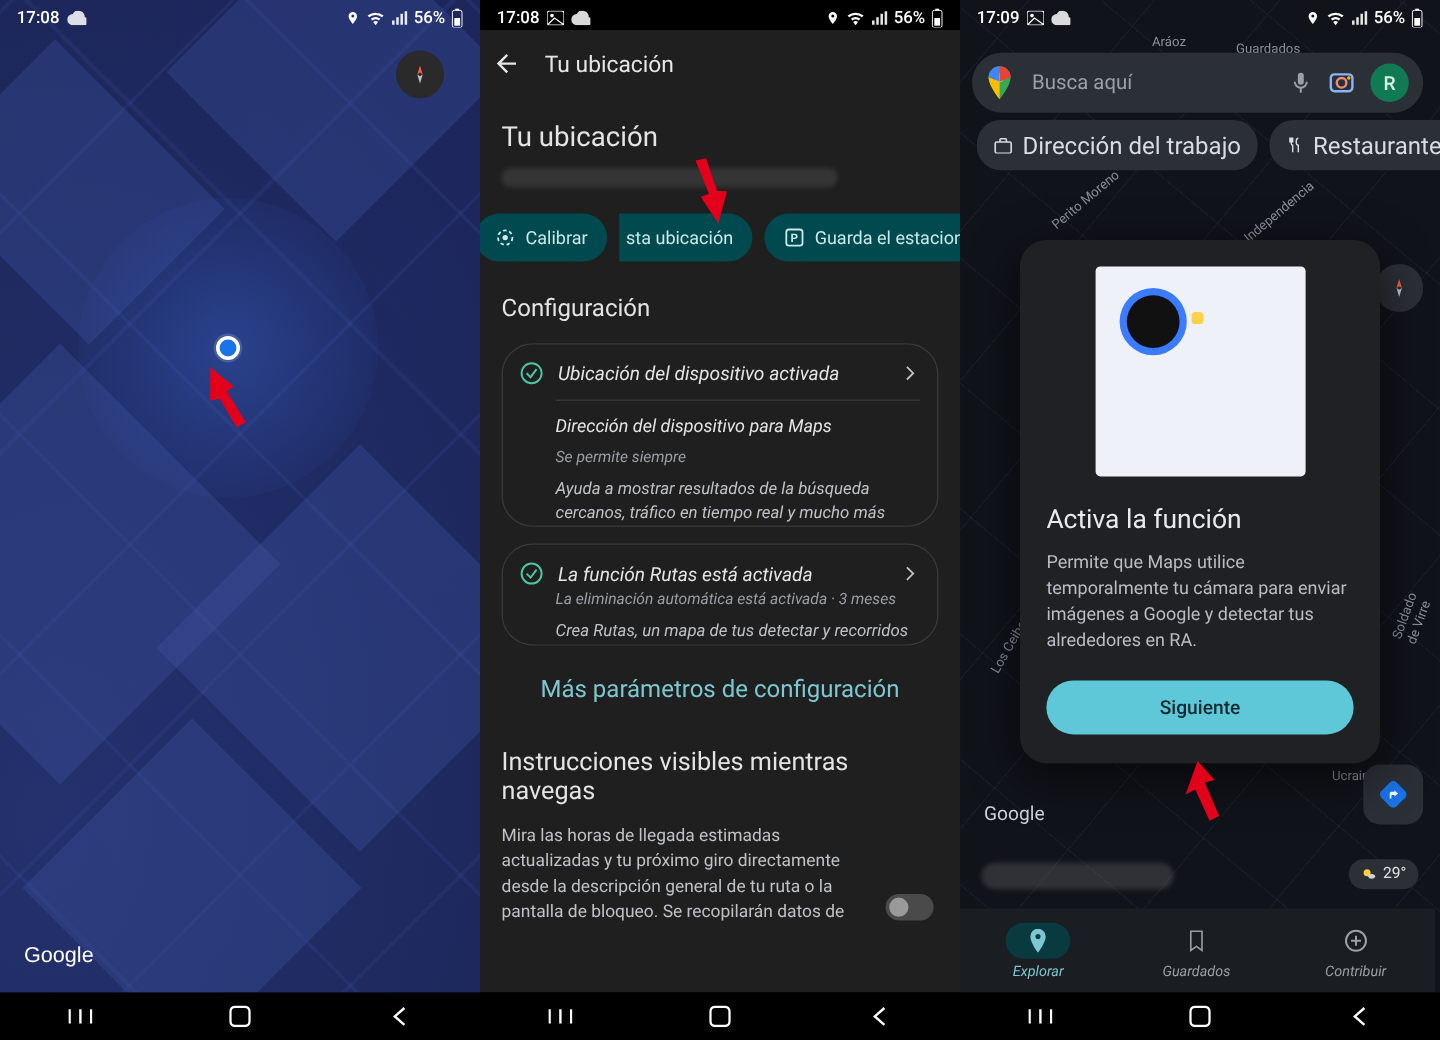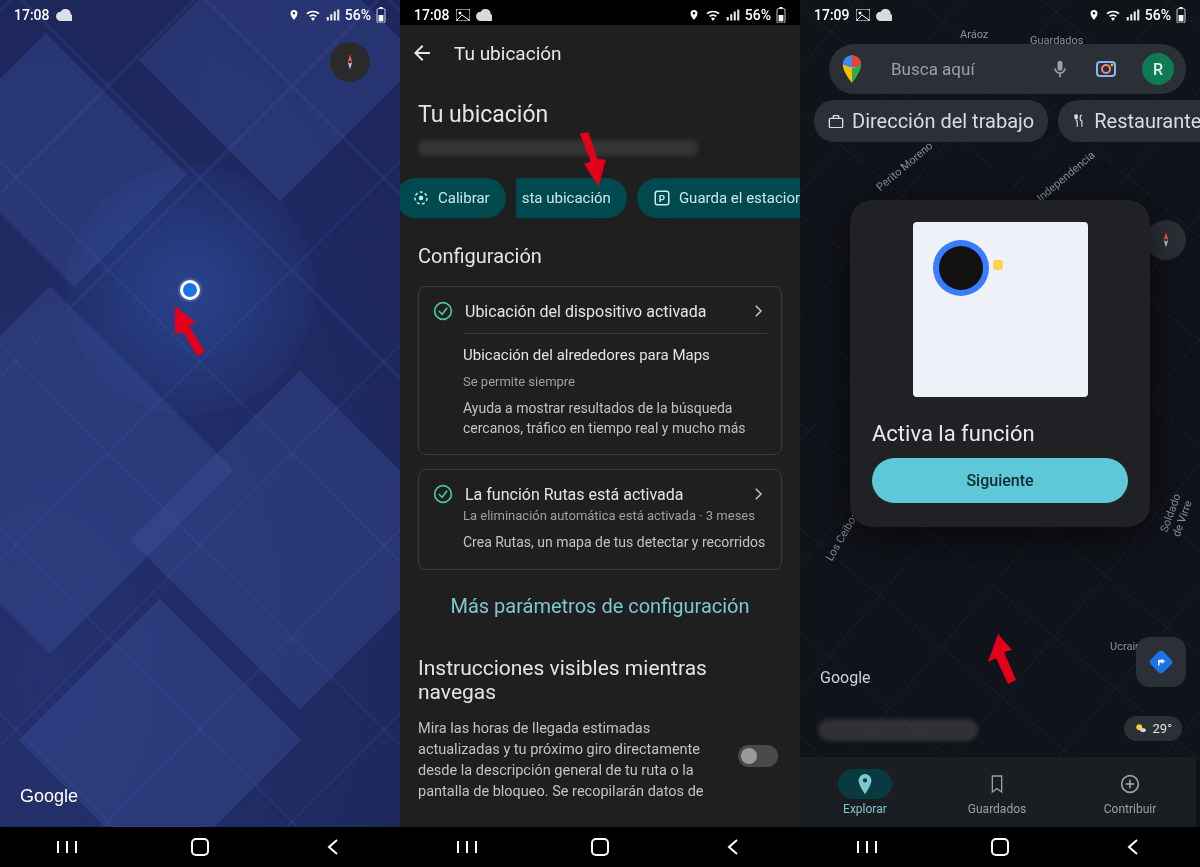--- a/index.html
+++ b/index.html
@@ -119,22 +119,23 @@
     padding: 11px 16px; border-radius: 22px;
     font-size:15px; white-space:nowrap;
     display:flex; align-items:center; gap:8px;
   }
   .chip.cut-left { border-top-left-radius:0; border-bottom-left-radius:0; padding-left:6px;}
   .chip.cut-right { border-top-right-radius:0; border-bottom-right-radius:0; padding-right:6px;}
   .h2 { font-size:20px; color:#e4e4e4; padding: 10px 18px 12px; }
   .card {
     margin: 6px 18px 14px;
     border:1px solid #3a3a3a;
-    border-radius:8px;
-    padding: 14px 14px 16px;
+    border-radius:26px;
+    padding: 14px 14px 0;
+    font-style: italic;
   }
   .card-head {
     display:flex; align-items:center; gap:12px;
     color:#e4e4e4; font-size:16px;
     position:relative;
   }
   .card-head .chev { position:absolute; right:0; }
   .card-sep { height:1px; background:#3a3a3a; margin:12px 0 12px 30px;}
   .card-sub1 { color:#e4e4e4; font-size:15px; margin-left:30px; }
   .card-sub2 { color:#9aa0a6; font-size:13px; margin:10px 0 10px 30px; }
@@ -156,23 +157,23 @@
   
   .p3-map { position:absolute; inset:0; background:#10131a; }
   .p3-map::before{
     content:""; position:absolute; inset:-100px;
     background:
       repeating-linear-gradient(40deg, rgba(80,90,120,.12) 0 1px, transparent 1px 80px),
       repeating-linear-gradient(-50deg, rgba(80,90,120,.12) 0 1px, transparent 1px 80px);
   }
   .street-lbl { position:absolute; color:#8a8f99; font-size:11px; }
   .search-pill {
-    position:absolute; top:44px; left:29px; right:14px;
+    position:absolute; top:44px; left:10px; right:14px;
     height:50px; background:#2b2f36; border-radius:25px;
-    display:flex; align-items:center; gap:24px; padding:0 12px;
+    display:flex; align-items:center; gap:12px; padding:0 12px;
   }
   .search-pill .txt { color:#9aa0a6; font-size:17px; flex:1;}
   .avatar {
     width:32px; height:32px; border-radius:50%; background:#0f7a54;
     display:flex; align-items:center; justify-content:center;
     color:#d7f5e6; font-weight:500;
   }
   .maps-pin { width:26px; display:flex; align-items:center; }
   .cat-row {
     position:absolute; top:100px; left:14px; right:0;
@@ -231,21 +232,21 @@
   }
   .g-wm { position:absolute; left:20px; bottom:180px; color:#cfd2d7; font-size:16px;}
   .place-blur {
     position:absolute; left:18px; bottom:126px;
     width:160px; height:22px; border-radius:11px;
     background:rgba(120,120,120,.3); filter:blur(2px);
   }
   .bottom-nav {
     position:absolute; left:0; right:4px; bottom:40px; height:70px;
     background:#1a1d22;
-    display:flex; align-items:center; justify-content:space-around;
+    display:flex; align-items:center; justify-content:space-around;font-style:italic;
   }
   .bn-item { display:flex; flex-direction:column; align-items:center; gap:3px; color:#9aa0a6; font-size:12px;}
   .bn-item.active { color:#7cc7d0; }
   .bn-item.active .bn-ic { background:#083a40; }
   .bn-ic { padding:5px 18px; border-radius:16px; display:flex; align-items:center; justify-content:center;}
 
   svg { display:block; }
 </style>
 </head>
 <body>
@@ -362,21 +363,21 @@
         <svg width="20" height="20" viewBox="0 0 24 24">
             <circle cx="12" cy="12" r="10" fill="none" stroke="#4fc3a1" stroke-width="2"></circle>
             <polyline points="7,12 11,16 17,8" fill="none" stroke="#4fc3a1" stroke-width="2"></polyline>
           </svg>
         <span>Ubicación del dispositivo activada</span>
         <svg class="chev" width="18" height="18" viewBox="0 0 24 24">
             <polyline points="9,5 16,12 9,19" fill="none" stroke="#bfc3c7" stroke-width="2"></polyline>
           </svg>
       </div>
       <div class="card-sep"></div>
-      <div class="card-sub1">Ubicación del alrededores para Maps</div>
+      <div class="card-sub1">Dirección del dispositivo para Maps</div>
       <div class="card-sub2">Se permite siempre</div>
       <div class="card-p">Ayuda a mostrar resultados de la búsqueda cercanos, tráfico en tiempo real y mucho más</div>
     </div>
 
     <div class="card">
       <div class="card-head">
         <svg width="20" height="20" viewBox="0 0 24 24">
             <circle cx="12" cy="12" r="10" fill="none" stroke="#4fc3a1" stroke-width="2"></circle>
             <polyline points="7,12 11,16 17,8" fill="none" stroke="#4fc3a1" stroke-width="2"></polyline>
           </svg>
@@ -516,20 +517,21 @@
         <polygon points="12,22 15,12 12,14 9,12" fill="#c0c4cc"></polygon>
       </svg>
   </div>
 
   <div class="modal">
     <div class="modal-img">
       <div class="lens"></div>
       <div class="led"></div>
     </div>
     <h3>Activa la función</h3>
+    <p>Permite que Maps utilice temporalmente tu cámara para enviar imágenes a Google y detectar tus alrededores en RA.</p>
     <span class="cta">Siguiente</span>
   </div>
 
   <svg class="red-arrow" style="top:630px;left:170px;" viewBox="0 0 60 60">
       <polygon points="28,4 42,20 34,22 46,50 38,54 26,28 18,32" fill="#e3001b"></polygon>
     </svg>
 
   <div class="fab">
     <svg width="24" height="24" viewBox="0 0 24 24">
         <rect x="3" y="3" width="18" height="18" rx="4" transform="rotate(45 12 12)" fill="#1a73e8"></rect>

